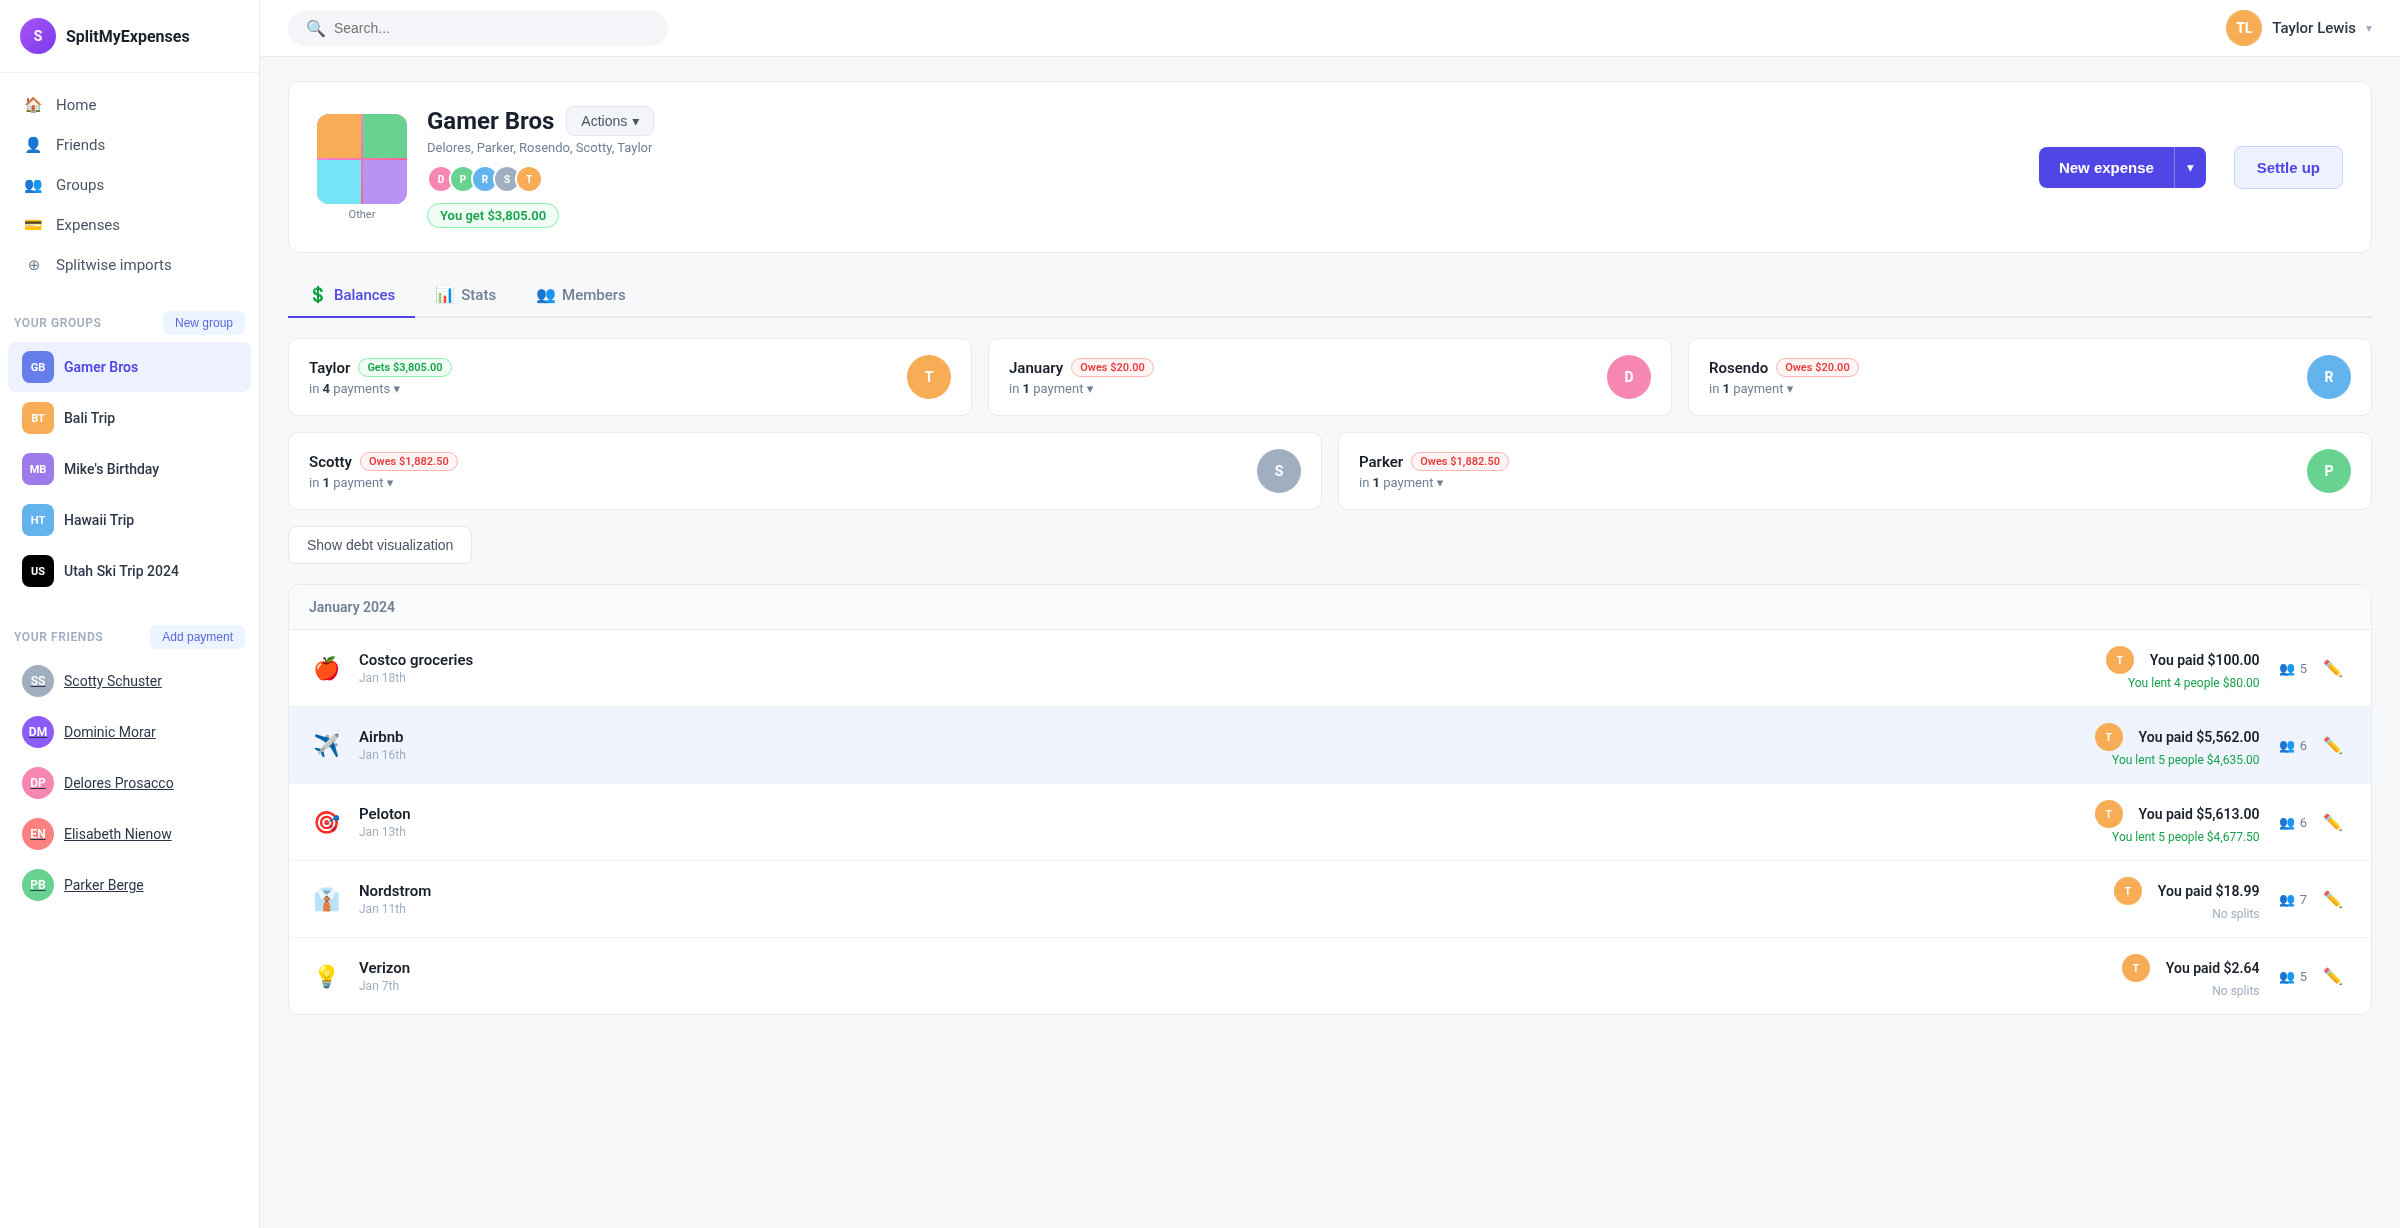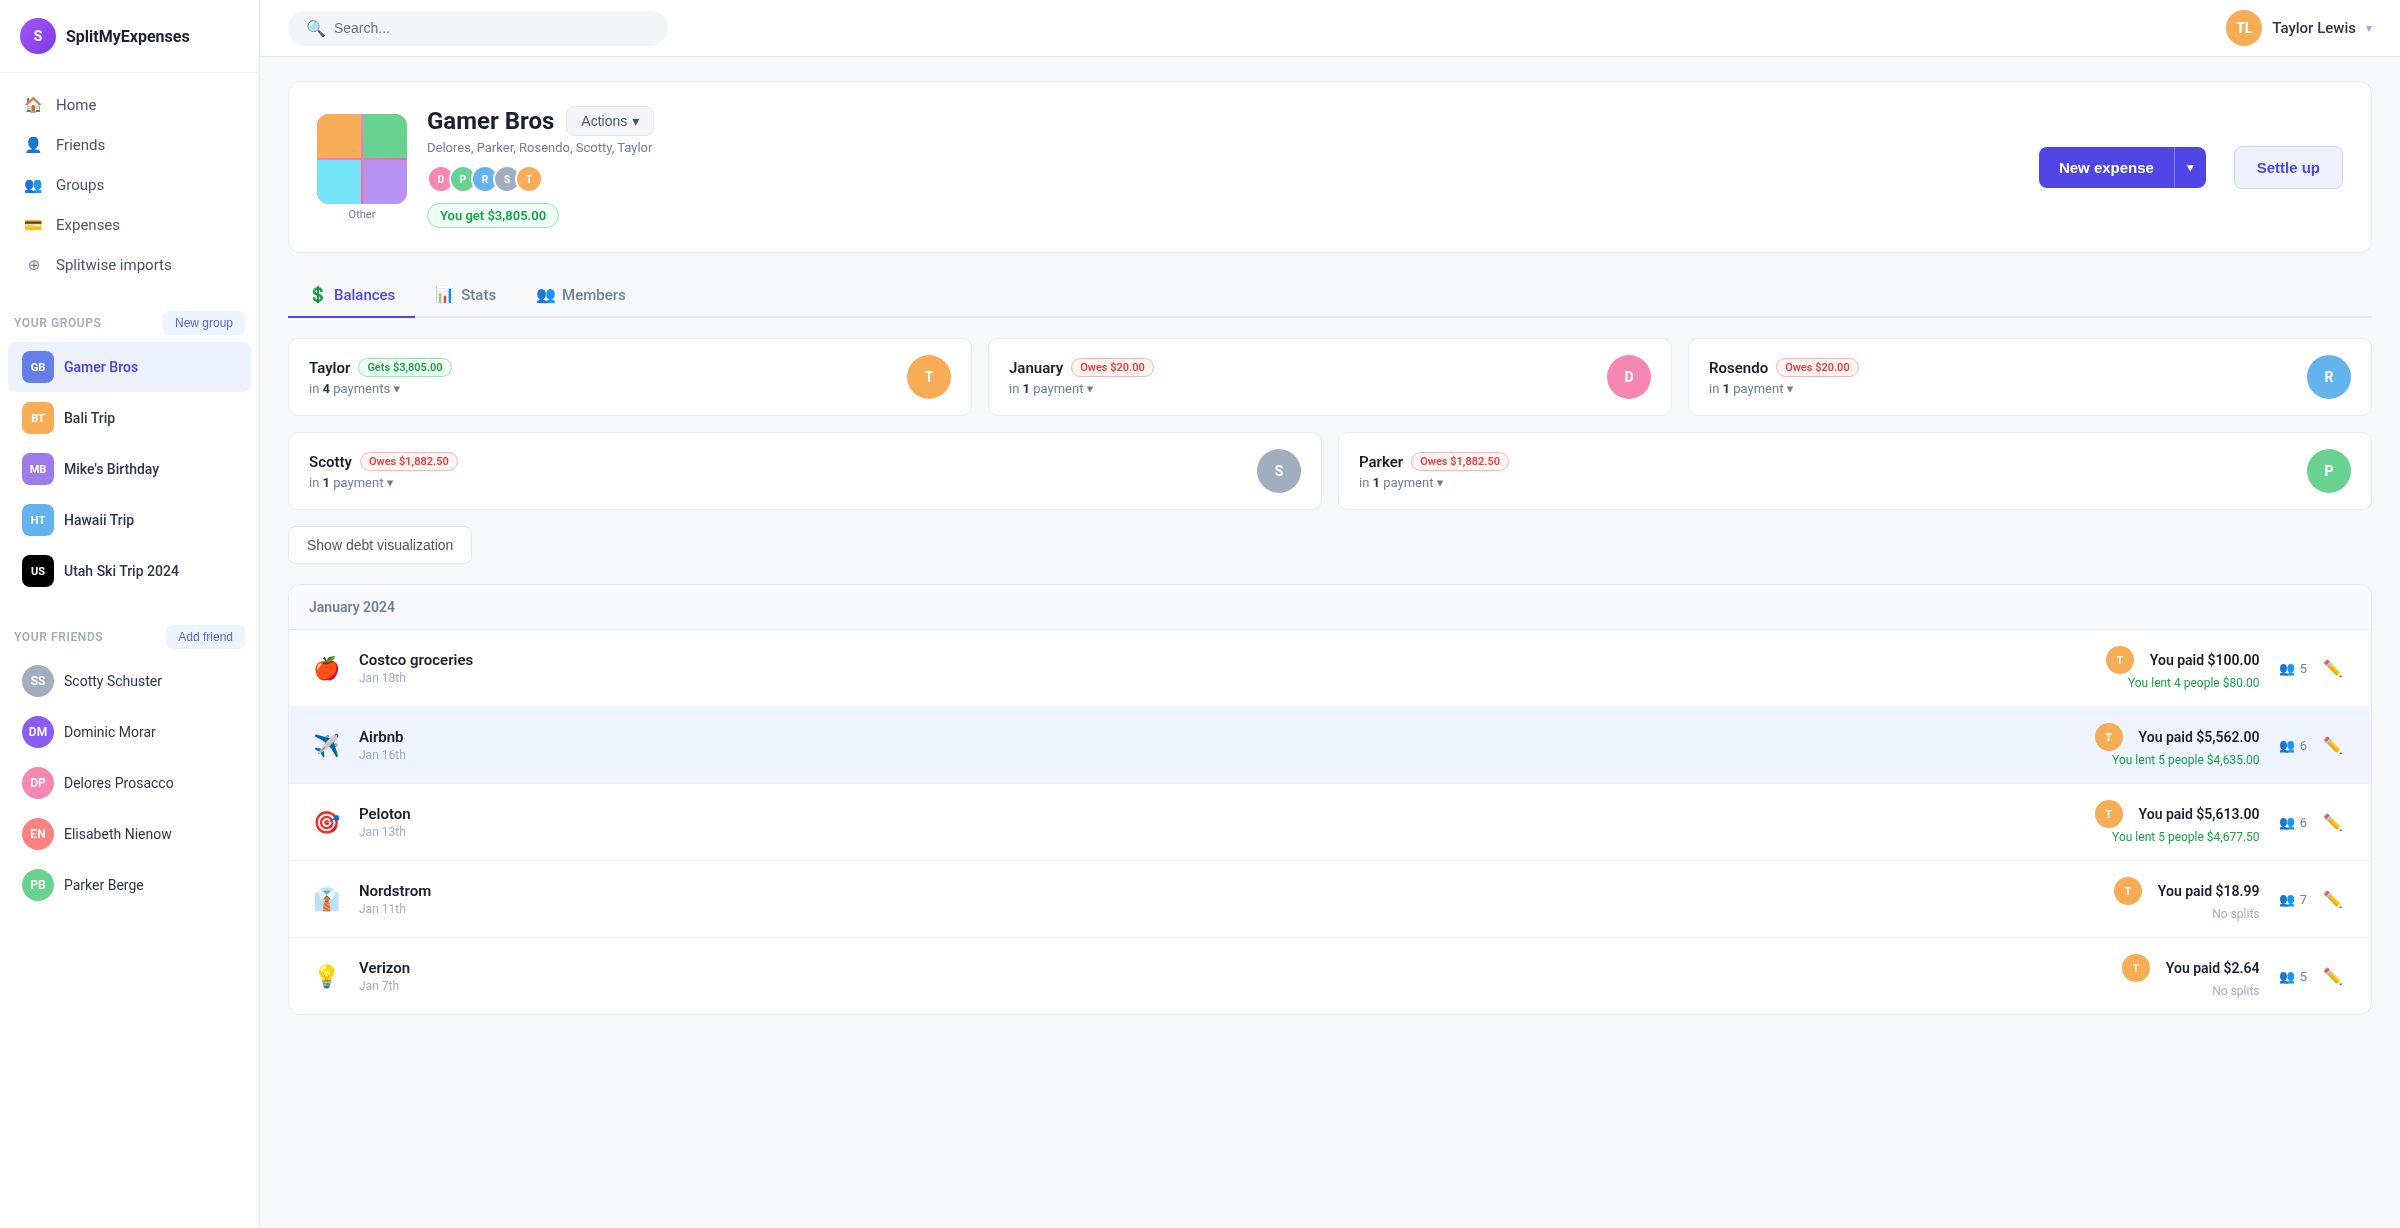--- a/index.html
+++ b/index.html
@@ -18,21 +18,21 @@
     .section-title { font-size: 12px; font-weight: 600; color: #a0aec0; text-transform: uppercase; letter-spacing: 0.05em; }
     .new-group-btn { font-size: 12px; color: #5a67d8; background: #ebf4ff; border: none; padding: 5px 12px; border-radius: 6px; cursor: pointer; font-weight: 500; text-align: right; }
     .add-friend-btn { font-size: 12px; color: #5a67d8; background: #ebf4ff; border: none; padding: 5px 12px; border-radius: 6px; cursor: pointer; font-weight: 500; }
 
     .group-item { display: flex; align-items: center; gap: 10px; padding: 9px 14px; cursor: pointer; border-radius: 8px; margin: 1px 8px; transition: background 0.15s; }
     .group-item.active { background: #eef2ff; }
     .group-avatar-placeholder { width: 32px; height: 32px; border-radius: 8px; background: linear-gradient(135deg, #667eea, #764ba2); display: flex; align-items: center; justify-content: center; color: #fff; font-size: 11px; font-weight: 700; flex-shrink: 0; }
     .group-name { font-size: 14px; font-weight: 500; color: #2d3748; }
     .group-item.active .group-name { color: #4f46e5; font-weight: 600; }
 
-    .friend-item { display: flex; align-items: center; gap: 10px; padding: 9px 14px; cursor: pointer; border-radius: 8px; margin: 1px 8px; }
+    .friend-item { display: flex; align-items: center; gap: 10px; padding: 9px 14px; cursor: pointer; border-radius: 8px; margin: 1px 8px; text-decoration: underline; }
     .friend-avatar { width: 32px; height: 32px; border-radius: 50%; background: #c4b5fd; display: flex; align-items: center; justify-content: center; color: #fff; font-size: 12px; font-weight: 600; flex-shrink: 0; }
     .friend-name { font-size: 14px; color: #2d3748; }
 
     
     .main { flex: 1; display: flex; flex-direction: column; overflow: hidden; }
 
     
     .topbar { background: #fff; border-bottom: 1px solid #e8eaf0; padding: 10px 28px; display: flex; align-items: center; justify-content: space-between; }
     .search-box { display: flex; align-items: center; gap: 8px; background: #f4f5f8; border-radius: 24px; padding: 8px 18px; width: 380px; }
     .search-box input { border: none; background: transparent; outline: none; font-size: 14px; color: #4a5568; width: 100%; }
@@ -180,21 +180,21 @@
       <span class="group-name">Hawaii Trip</span>
     </div>
     <div class="group-item">
       <div class="group-avatar-placeholder av-teal">US</div>
       <span class="group-name">Utah Ski Trip 2024</span>
     </div>
   </div>
 
   <div class="section-header" style="margin-top:14px;">
     <span class="section-title">Your friends</span>
-    <button class="add-friend-btn">Add friend</button>
+    <button class="add-friend-btn">Add payment</button>
   </div>
 
   <div>
     <div class="friend-item">
       <div class="friend-avatar av-gray">SS</div>
       <span class="friend-name">Scotty Schuster</span>
     </div>
     <div class="friend-item">
       <div class="friend-avatar av-brown">DM</div>
       <span class="friend-name">Dominic Morar</span>

